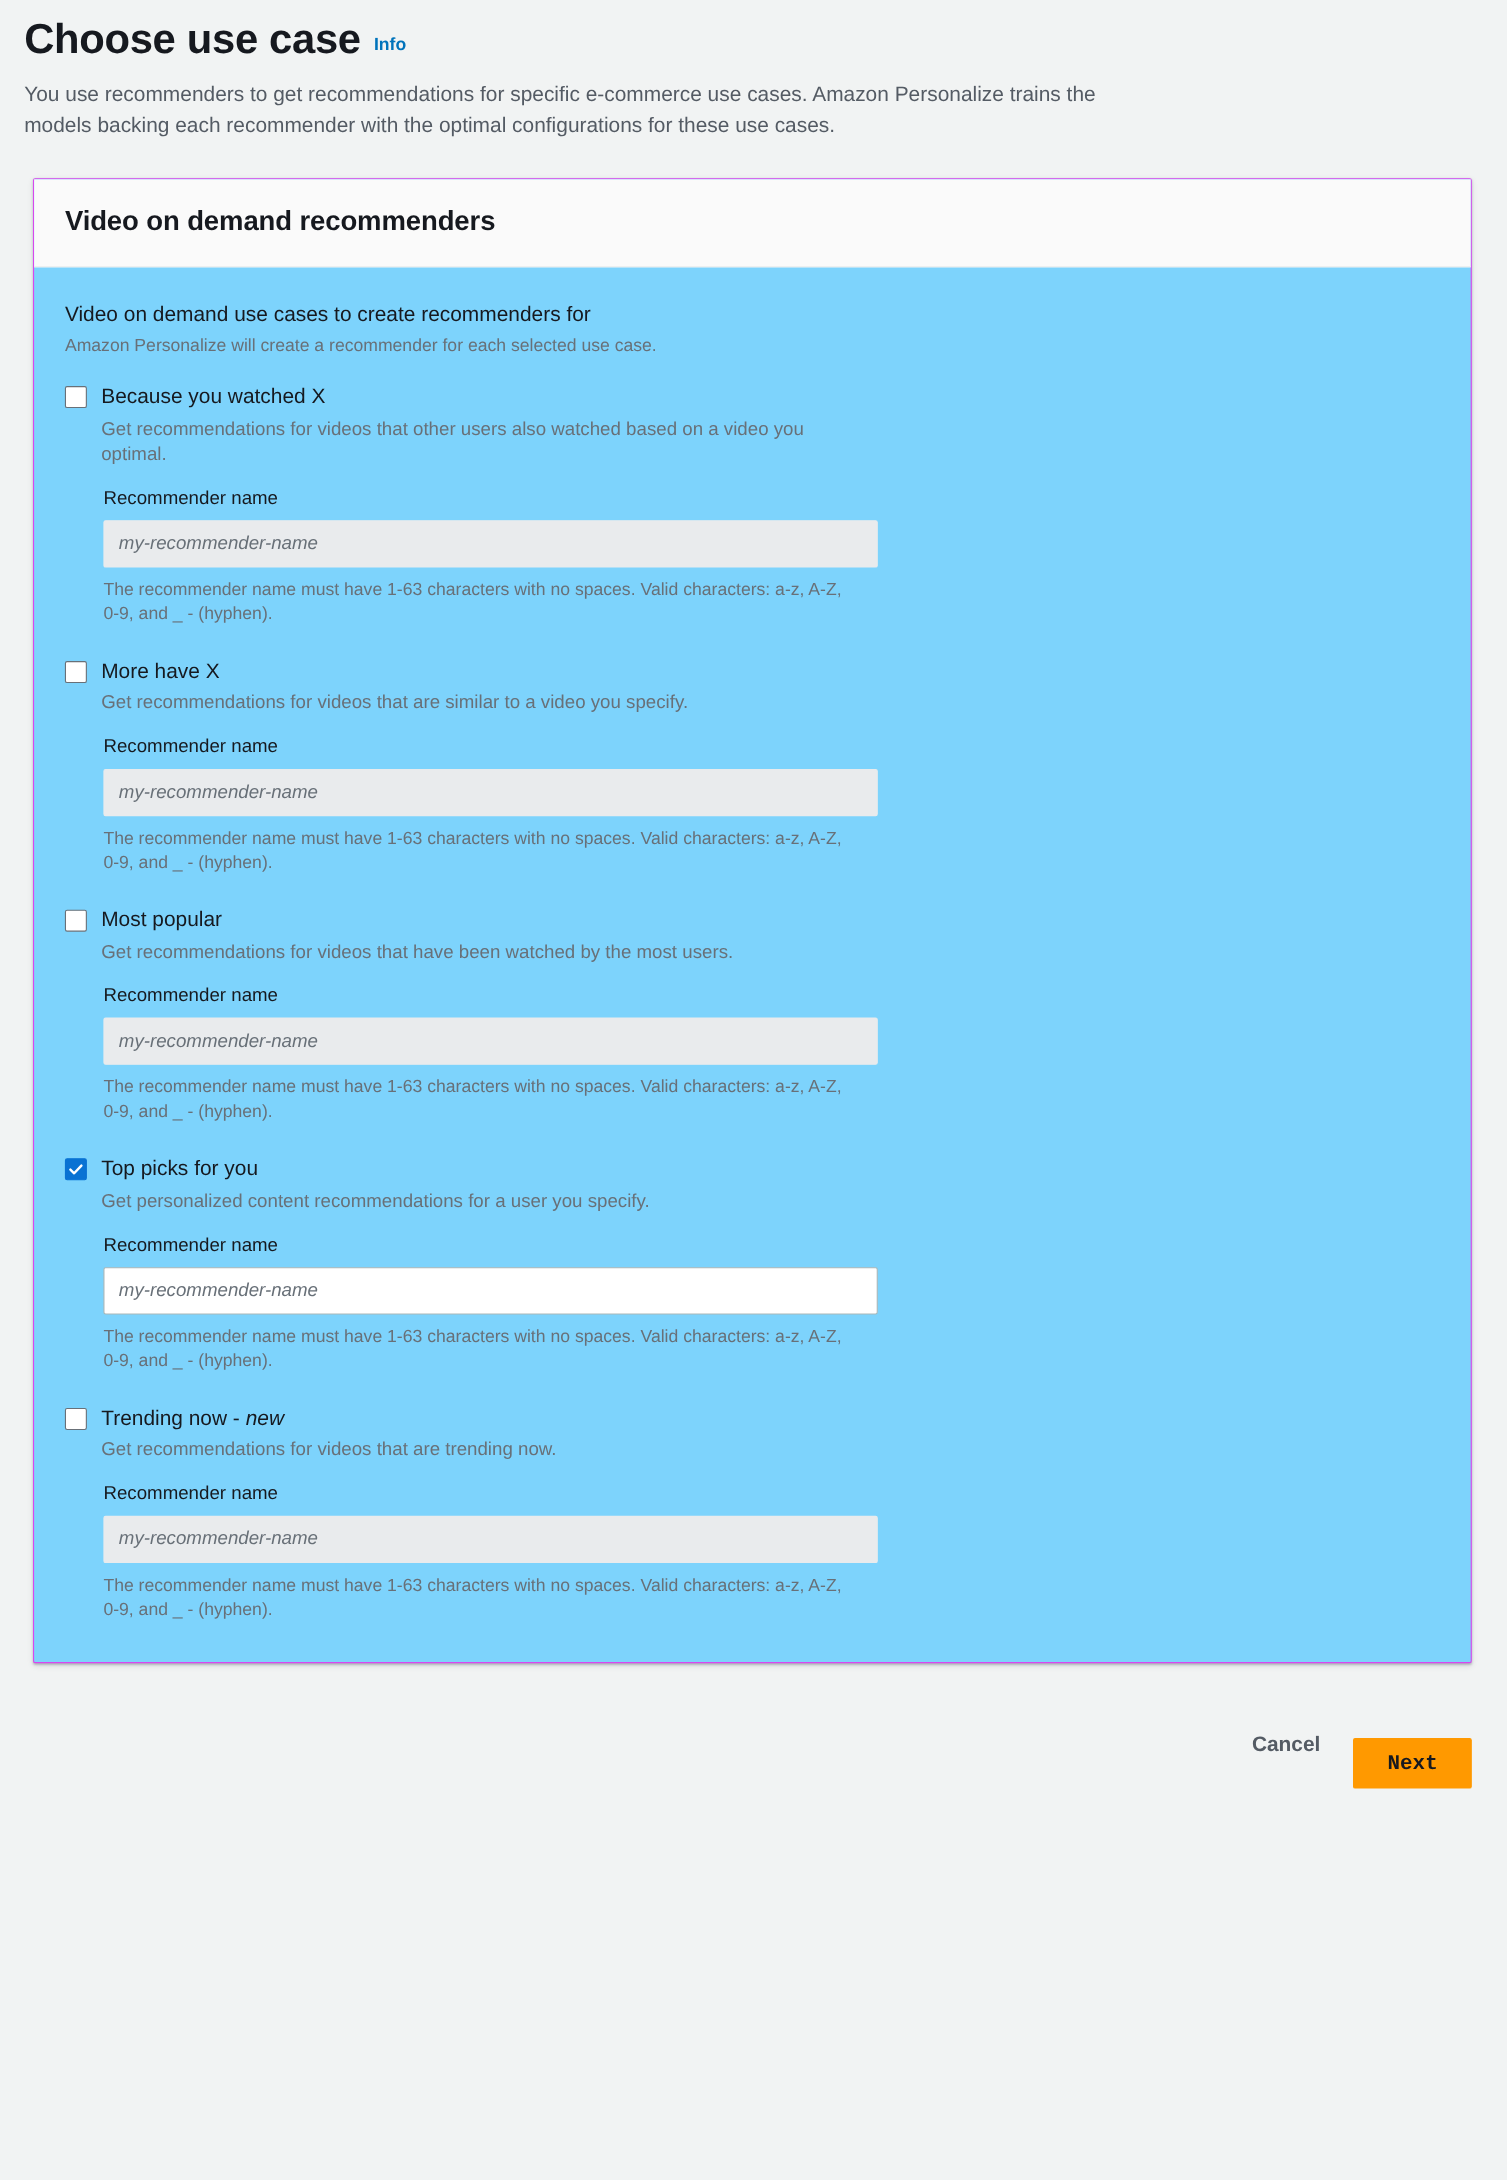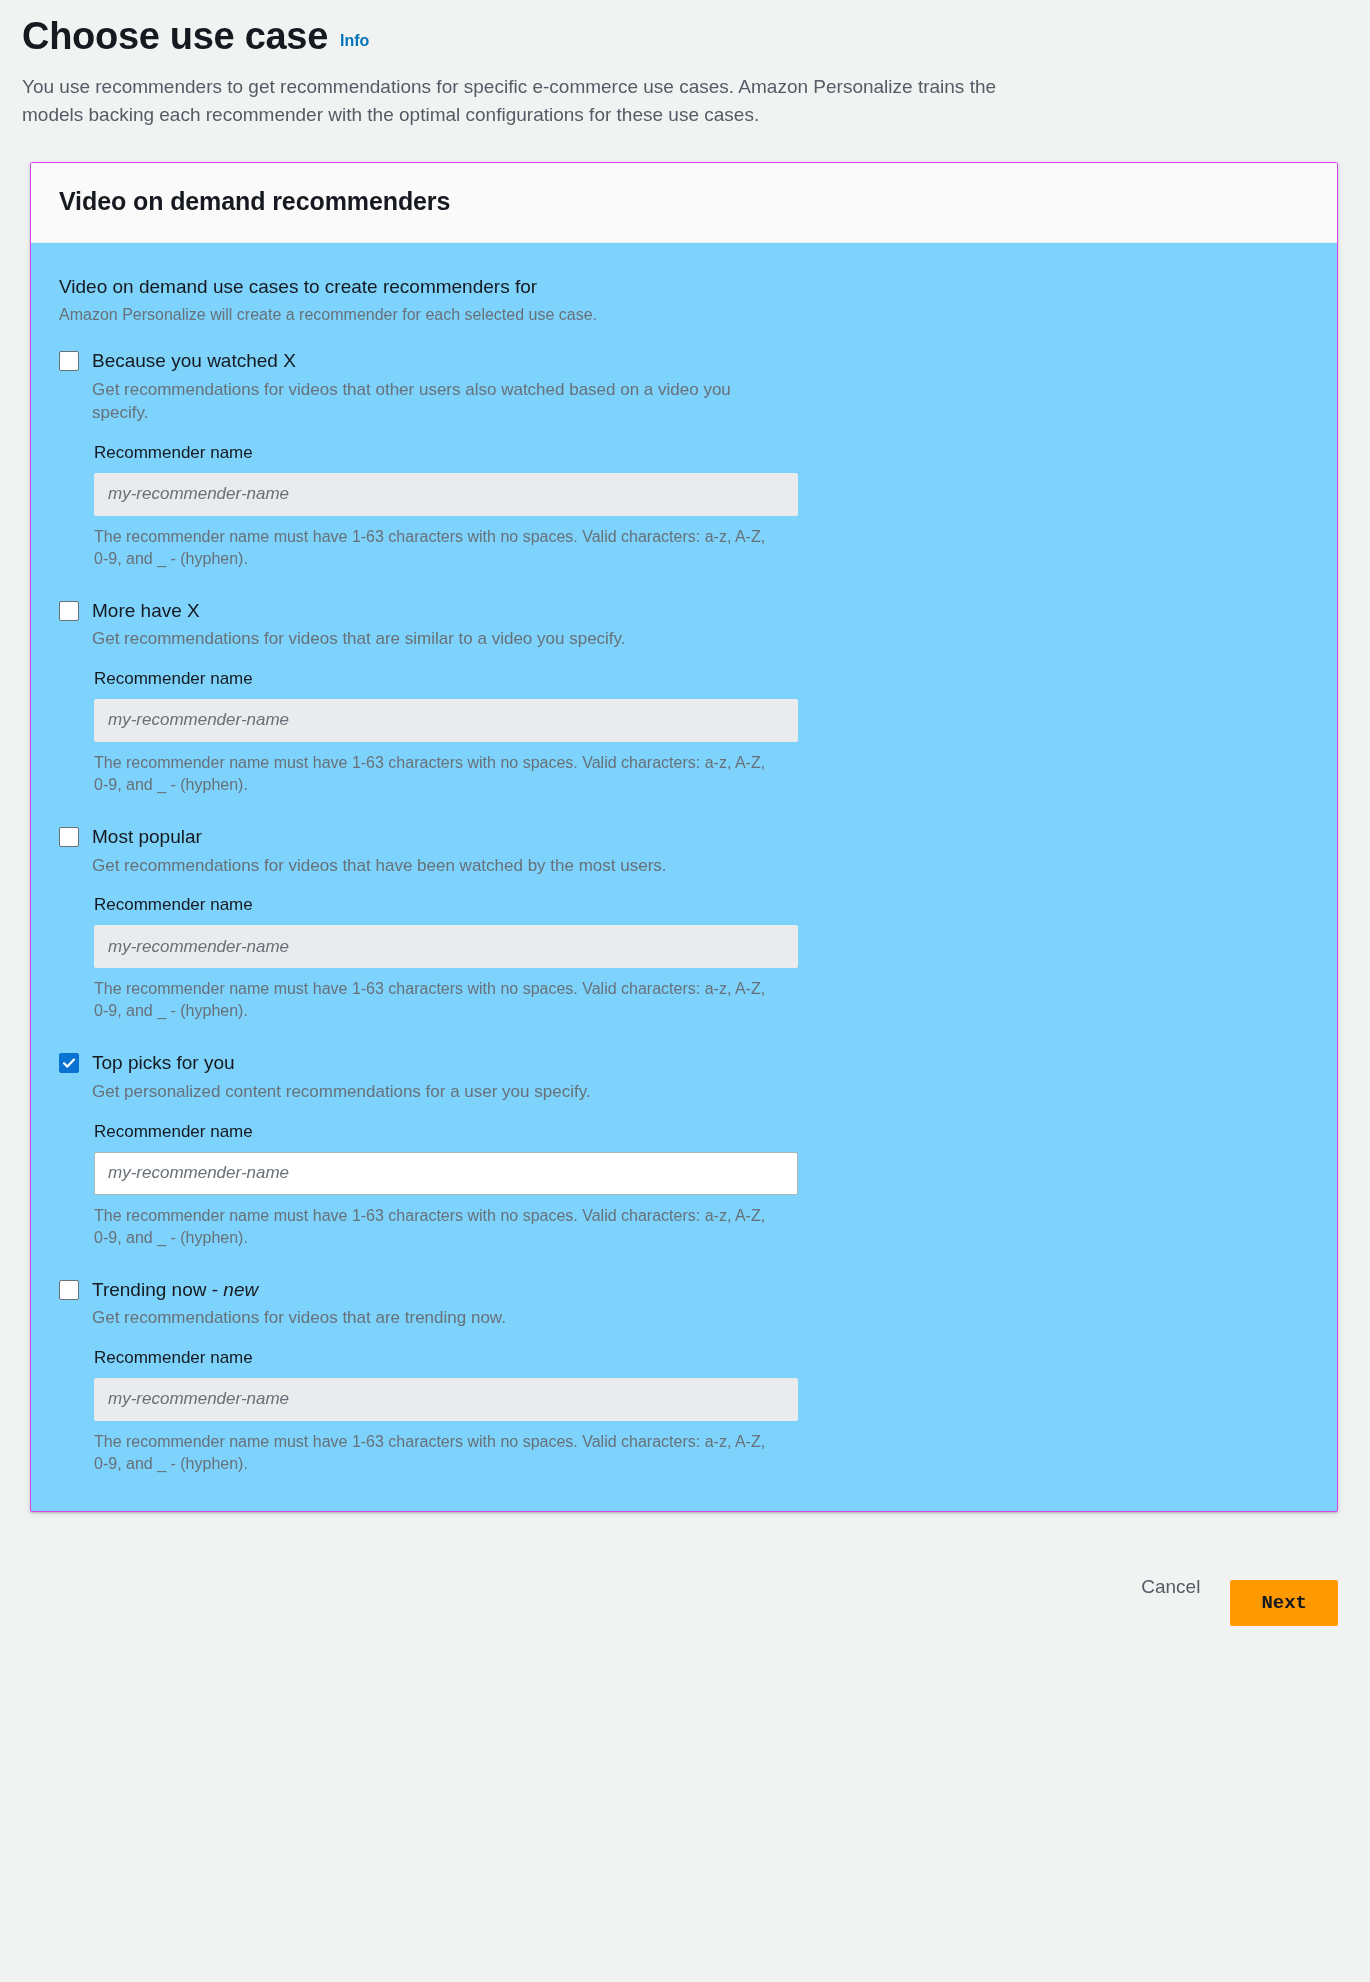--- a/index.html
+++ b/index.html
@@ -171,21 +171,21 @@
     align-items: center;
     gap: 22px;
     margin: 36px 32px 0 30px;
     padding-bottom: 40px;
   }
   .btn-link {
     background: none;
     border: none;
     font-family: "Liberation Sans", sans-serif;
     font-size: 19px;
-    font-weight: 400;
+    font-weight: 700;
     color: #545b64;
     cursor: pointer;
     padding: 10px 8px;
     text-align: center;
   }
   .btn-primary {
     background: #ff9900;
     border: 1px solid #ff9900;
     border-radius: 2px;
     font-family: Liberation Mono, monospace;
@@ -216,21 +216,21 @@
     <div class="section-label">Video on demand use cases to create recommenders for</div>
     <div class="section-sublabel">Amazon Personalize will create a recommender for each selected use case.</div>
 
     <div class="usecase-list" id="usecase-list">
         <div class="usecase">
           <div class="cb-row">
             <div class="checkbox" role="checkbox"></div>
             <label class="cb-label"><span>Because you watched X</span></label>
           </div>
           <div class="usecase-body">
-            <div class="usecase-desc">Get recommendations for videos that other users also watched based on a video you specify.</div>
+            <div class="usecase-desc">Get recommendations for videos that other users also watched based on a video you optimal.</div>
             <div class="field"><div class="field-label">Recommender name</div><input class="text-input" type="text" disabled="" placeholder="my-recommender-name" style=""><div class="constraint">The recommender name must have 1-63 characters with no spaces. Valid characters: a-z, A-Z, 0-9, and _ - (hyphen).</div></div>
           </div>
         </div>
         <div class="usecase">
           <div class="cb-row">
             <div class="checkbox" role="checkbox"></div>
             <label class="cb-label"><span>More have X</span></label>
           </div>
           <div class="usecase-body">
             <div class="usecase-desc">Get recommendations for videos that are similar to a video you specify.</div>

